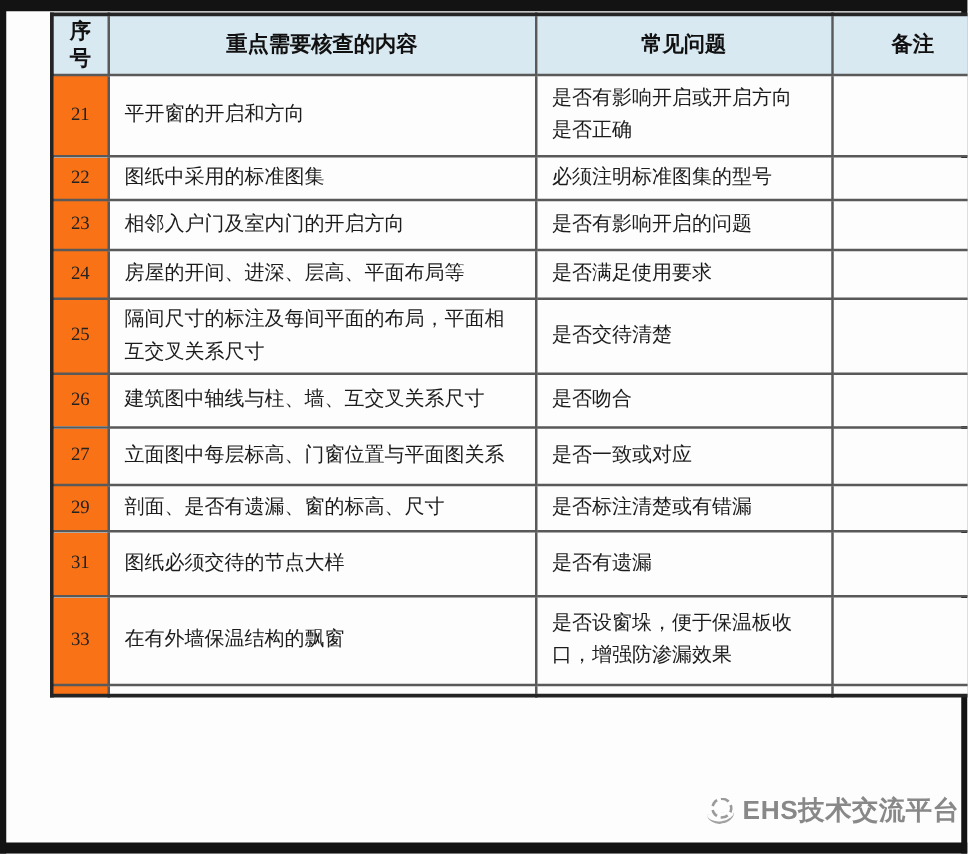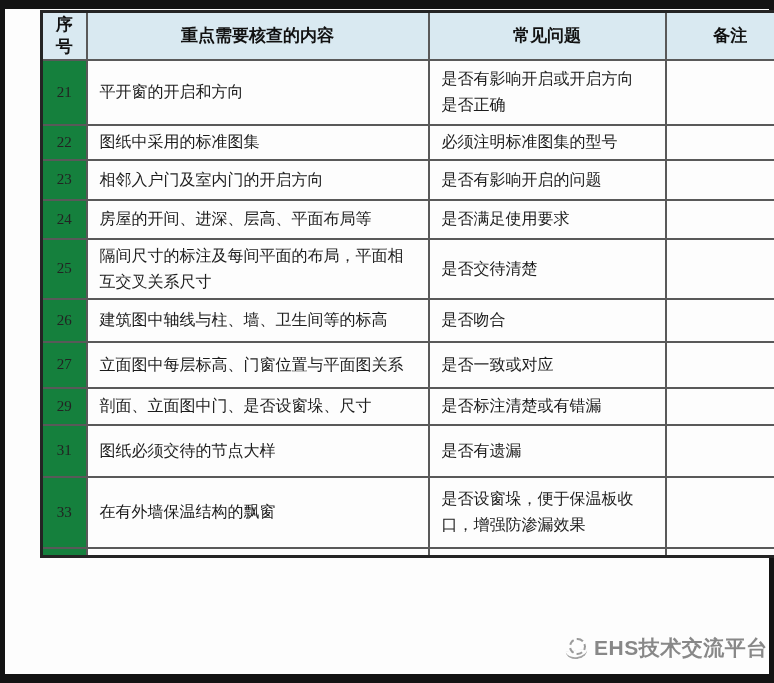--- a/index.html
+++ b/index.html
@@ -40,21 +40,21 @@
     text-align:center;
     line-height:1.3;
   }
   .seq-head-inner {
     display:inline-block;
     width:1.3em;
     word-break:break-all;
     text-align:center;
   }
   td.no {
-    background:#15803d;
+    background:#f97316;
     text-align:center;
     font-size:15px;
     color:#222222;
   }
   td.content, td.problem {
     background:#fdfdfd;
     font-size:16px;
     padding:2px 12px;
     text-align:left;
     white-space:pre-line;
@@ -157,33 +157,33 @@
       </tr>
       <tr style="height:60px">
         <td class="no">25</td>
         <td class="content">隔间尺寸的标注及每间平面的布局，平面相
 互交叉关系尺寸</td>
         <td class="problem">是否交待清楚</td>
         <td class="remark"></td>
       </tr>
       <tr style="height:43px">
         <td class="no">26</td>
-        <td class="content">建筑图中轴线与柱、墙、卫生间等的标高</td>
+        <td class="content">建筑图中轴线与柱、墙、互交叉关系尺寸</td>
         <td class="problem">是否吻合</td>
         <td class="remark"></td>
       </tr>
       <tr style="height:46px">
         <td class="no">27</td>
         <td class="content">立面图中每层标高、门窗位置与平面图关系</td>
         <td class="problem">是否一致或对应</td>
         <td class="remark"></td>
       </tr>
       <tr style="height:37px">
         <td class="no">29</td>
-        <td class="content">剖面、立面图中门、是否设窗垛、尺寸</td>
+        <td class="content">剖面、是否有遗漏、窗的标高、尺寸</td>
         <td class="problem">是否标注清楚或有错漏</td>
         <td class="remark"></td>
       </tr>
       <tr style="height:52px">
         <td class="no">31</td>
         <td class="content">图纸必须交待的节点大样</td>
         <td class="problem">是否有遗漏</td>
         <td class="remark"></td>
       </tr>
       <tr style="height:71px">

